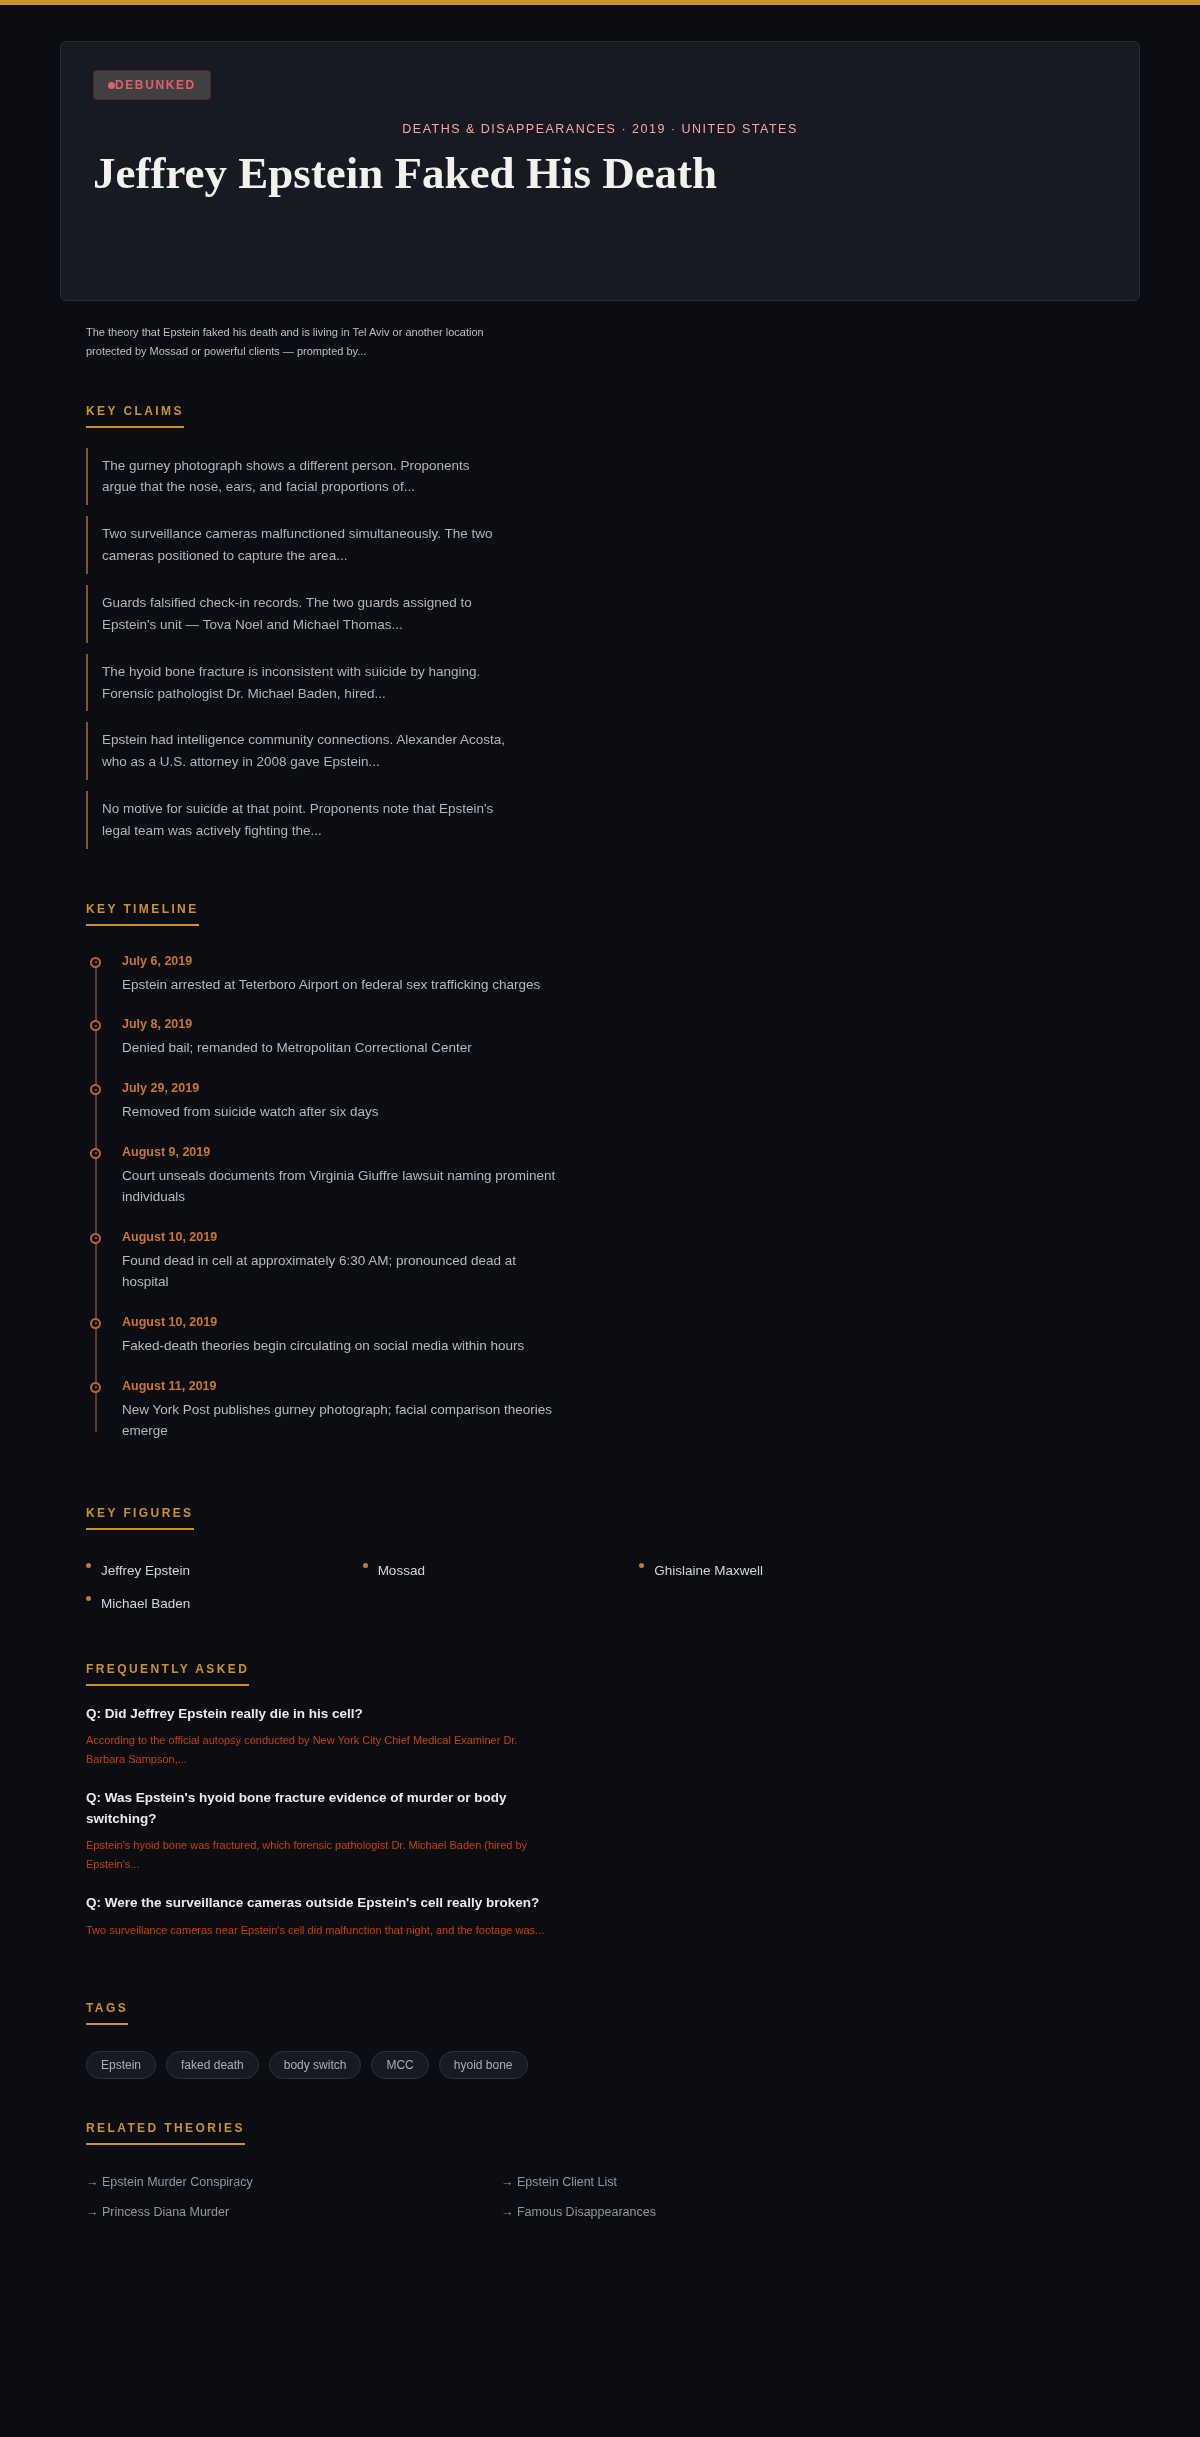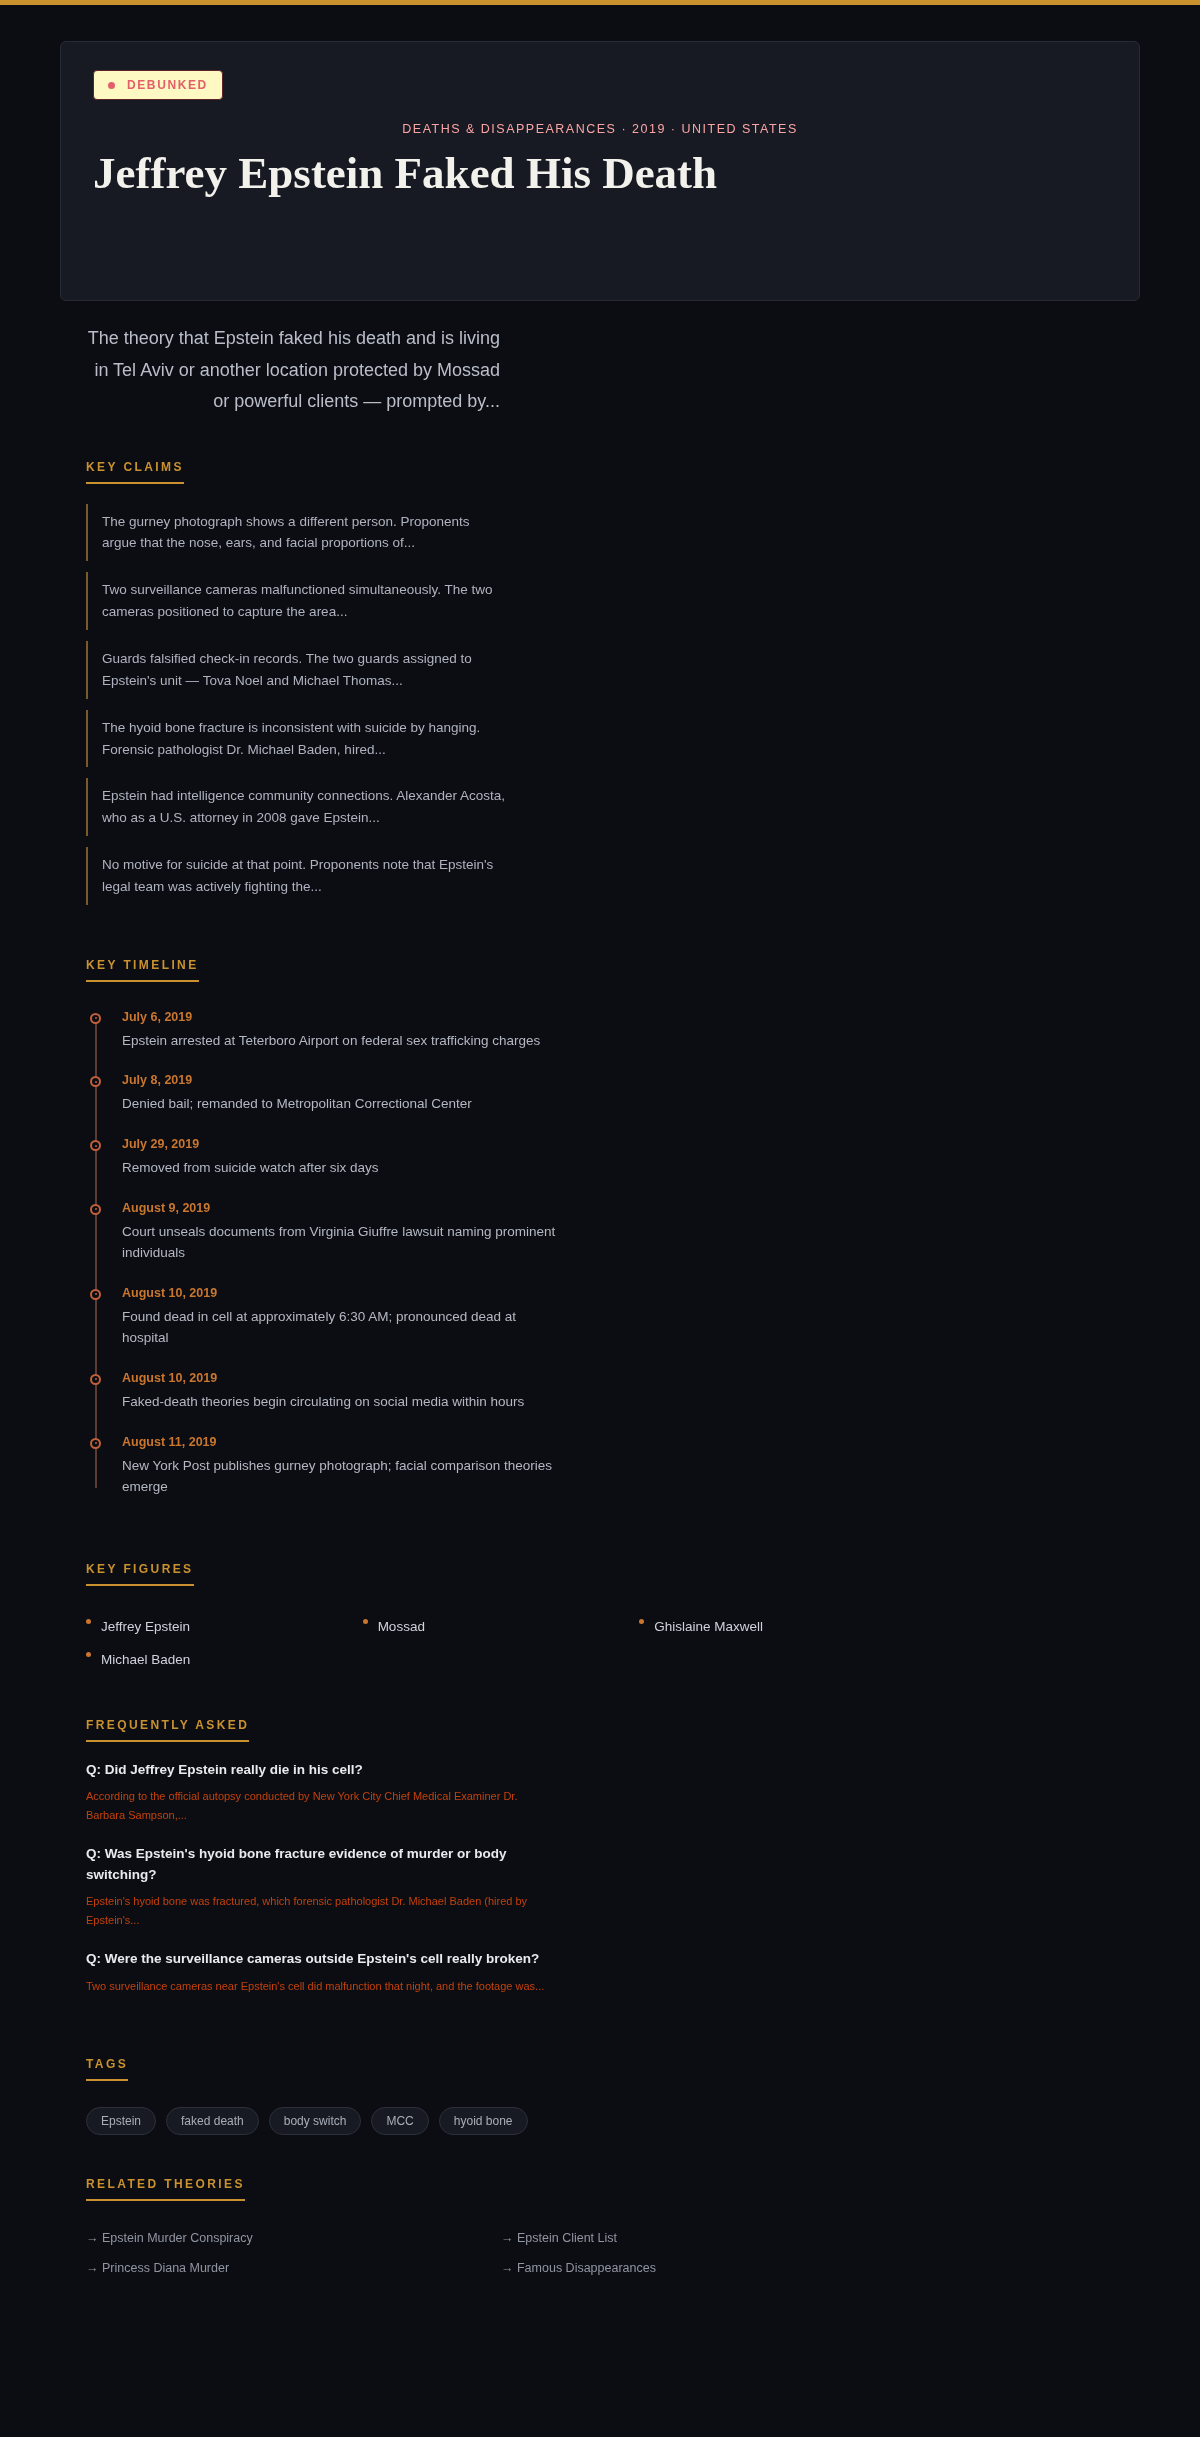--- a/index.html
+++ b/index.html
@@ -30,22 +30,22 @@
   .hero {
     background: #171a22;
     border: 1px solid #272b36;
     border-radius: 6px;
     padding: 28px 32px 44px 32px;
     min-height: 260px;
   }
   .badge {
     display: inline-flex;
     align-items: center;
-    gap: 12px;
-    background: #fef9c3;
+    gap: 0;
+    background: #404040;
     border: 1px solid #5d2429;
     color: #e2606a;
     font-size: 12px;
     letter-spacing: 1.6px;
     font-weight: bold;
     padding: 7px 14px;
     border-radius: 4px;
   }
   .badge .dot {
     width: 7px; height: 7px; border-radius: 50%;
@@ -64,25 +64,24 @@
     font-family: "Liberation Serif", serif;
     font-size: 45px;
     line-height: 1.15;
     color: #f3f1ec;
     font-weight: bold;
     margin: 12px 0 0 0;
     max-width: 700px;
   }
   .summary {
     padding: 22px 60px 0 86px;
-    font-size: 18px;
+    font-size: 11px;
     line-height: 1.75;
     color: #b9bec9;
     max-width: 560px;
-    text-align: right;
   }
   .section {
     padding: 0 60px 0 86px;
   }
   .section-head {
     font-size: 12px;
     letter-spacing: 2.4px;
     font-weight: bold;
     color: #c9922f;
     text-transform: uppercase;

